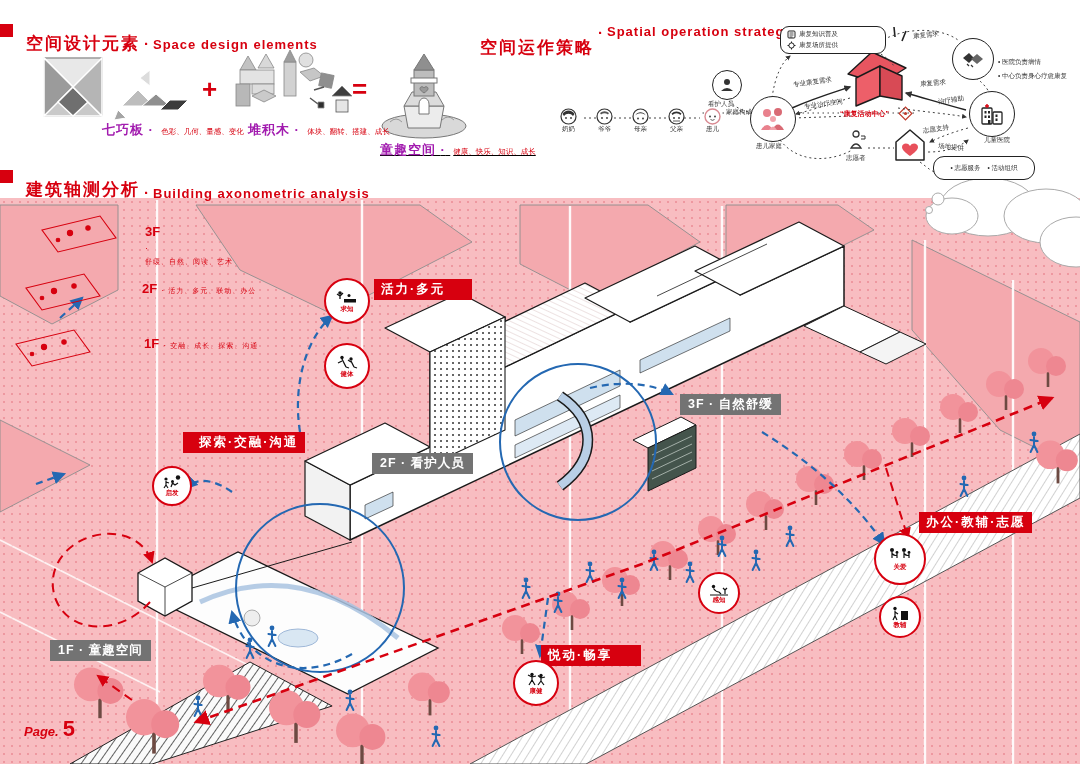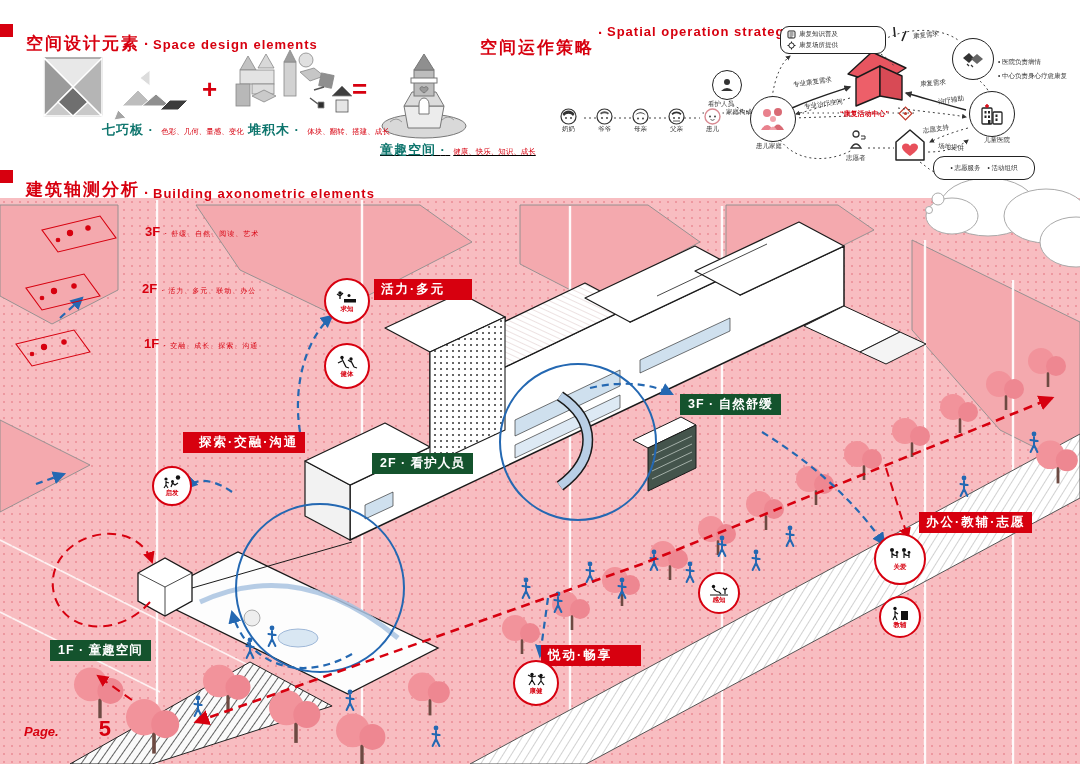--- a/index.html
+++ b/index.html
@@ -2,34 +2,34 @@
 <html><head>
 <meta charset="utf-8">
 <style>
   html,body{margin:0;padding:0;background:#fff;font-family:"Liberation Sans",sans-serif;}
   #board{position:relative;width:1080px;height:764px;overflow:hidden;background:#fff;}
   .abs{position:absolute;}
   .title-zh{font-size:17px;font-weight:bold;letter-spacing:2px;color:#d7000f;margin-top:12px;}
   .title-en{font-size:13px;font-weight:bold;letter-spacing:1px;color:#d7000f;}
   .title-sep{font-size:15px;font-weight:bold;color:#d7000f;margin:0 4px;}
   .red-sq{width:13px;height:13px;background:#d7000f;}
-  .cap-name{font-size:13px;font-weight:bold;color:#0f766e;letter-spacing:1px;}
+  .cap-name{font-size:13px;font-weight:bold;color:#a21caf;letter-spacing:1px;}
   .cap-desc{font-size:7.5px;color:#d7000f;margin-left:3px;}
   .op{font-size:26px;font-weight:bold;color:#d7000f;}
   .tiny{font-size:6.5px;color:#333;white-space:nowrap;}
   .tiny-red{font-size:7px;font-weight:bold;color:#d7000f;white-space:nowrap;}
   .node-circle{border:1.5px solid #222;border-radius:50%;background:#fff;display:flex;align-items:center;justify-content:center;}
   .round-box{border:1.2px solid #222;border-radius:9px;background:#fff;display:flex;flex-direction:column;justify-content:center;gap:2px;padding:3px 6px;}
   .round-box-row{display:flex;align-items:center;gap:3px;}
   .floor-row{display:flex;align-items:baseline;gap:4px;white-space:nowrap;}
   .floor-f{font-size:13px;font-weight:bold;color:#d7000f;}
   .floor-dot{font-size:9px;color:#d7000f;}
   .floor-desc{font-size:7px;color:#d7000f;letter-spacing:1px;}
   .zone-red{background:#d7000f;color:#fff;font-size:12.5px;font-weight:bold;padding:2px 7px;letter-spacing:2px;white-space:nowrap;}
-  .zone-blue{background:#14532d;color:#fff;font-size:12.5px;font-weight:bold;padding:2px 8px;letter-spacing:1px;white-space:nowrap;}
+  .zone-blue{background:#737373;color:#fff;font-size:12.5px;font-weight:bold;padding:2px 8px;letter-spacing:1px;white-space:nowrap;}
   .badge{background:#fff;border:2px solid #d7000f;border-radius:50%;display:flex;flex-direction:column;align-items:center;justify-content:center;box-sizing:border-box;}
   .badge-label{font-size:6.5px;font-weight:bold;color:#d7000f;line-height:1;margin-top:1px;}
   .face-label{font-size:6.5px;color:#333;text-align:center;}
   .pink-area{left:0;top:198px;width:1080px;height:566px;background-color:#f8bdc1;
     background-image:radial-gradient(#ee98a0 1px,rgba(0,0,0,0) 1.3px);background-size:8px 8px;}
   .page-label{font-size:13px;font-style:italic;font-weight:bold;color:#d7000f;}
   .page-num{font-size:22px;font-weight:bold;color:#d7000f;margin-left:4px;}
   svg{display:block;}
 </style>
 </head>
@@ -484,24 +484,24 @@
 
   <div class="abs" style="left:933px;top:156px;width:100px;height:22px;border:1.2px solid #222;border-radius:11px;background:#fff;display:flex;align-items:center;justify-content:center;gap:7px;">
     <span class="tiny">• 志愿服务</span>
     <span class="tiny">• 活动组织</span>
   </div>
 
   <div class="abs red-sq" style="left:0;top:170px;"></div>
   <div class="abs" style="left:26px;top:166px;display:flex;align-items:flex-end;">
     <span class="title-zh">建筑轴测分析</span>
     <span class="title-sep">·</span>
-    <span class="title-en">Building axonometric elements</span>
-  </div>
-
-  <div class="abs floor-row" style="left:145px;top:224px;">
+    <span class="title-en">Building axonometric analysis</span>
+  </div>
+
+  <div class="abs floor-row" style="left:145px;top:224px;flex-direction:column;">
     <span class="floor-f">3F</span>
     <span class="floor-dot">·</span>
     <span class="floor-desc">舒缓、自然、阅读、艺术</span>
   </div>
   <div class="abs floor-row" style="left:142px;top:281px;">
     <span class="floor-f">2F</span>
     <span class="floor-dot">·</span>
     <span class="floor-desc">活力、多元、联动、办公</span>
   </div>
   <div class="abs floor-row" style="left:144px;top:336px;">
@@ -577,18 +577,18 @@
   <div class="abs badge" style="left:879px;top:596px;width:42px;height:42px;">
     <svg width="22" height="15">
       <circle cx="6" cy="2.5" r="1.7" fill="#111"></circle>
         <path d="M6,4.5 V10 M6,6 L9,8 M6,10 L4,14 M6,10 L8,14" stroke="#111" stroke-width="1.2" fill="none"></path>
       <rect x="12" y="6" width="7" height="8" fill="#111"></rect>
         <path d="M12,6 L19,6" stroke="#111" stroke-width="2"></path>
     </svg>
     <span class="badge-label">教辅</span>
   </div>
 
-  <div class="abs" style="left:24px;top:716px;display:flex;align-items:baseline;gap:36px;">
+  <div class="abs" style="left:24px;top:716px;display:flex;align-items:baseline;">
     <span class="page-label">Page.</span>
     <span class="page-num">5</span>
   </div>
 
 </div>
 
 </body></html>

